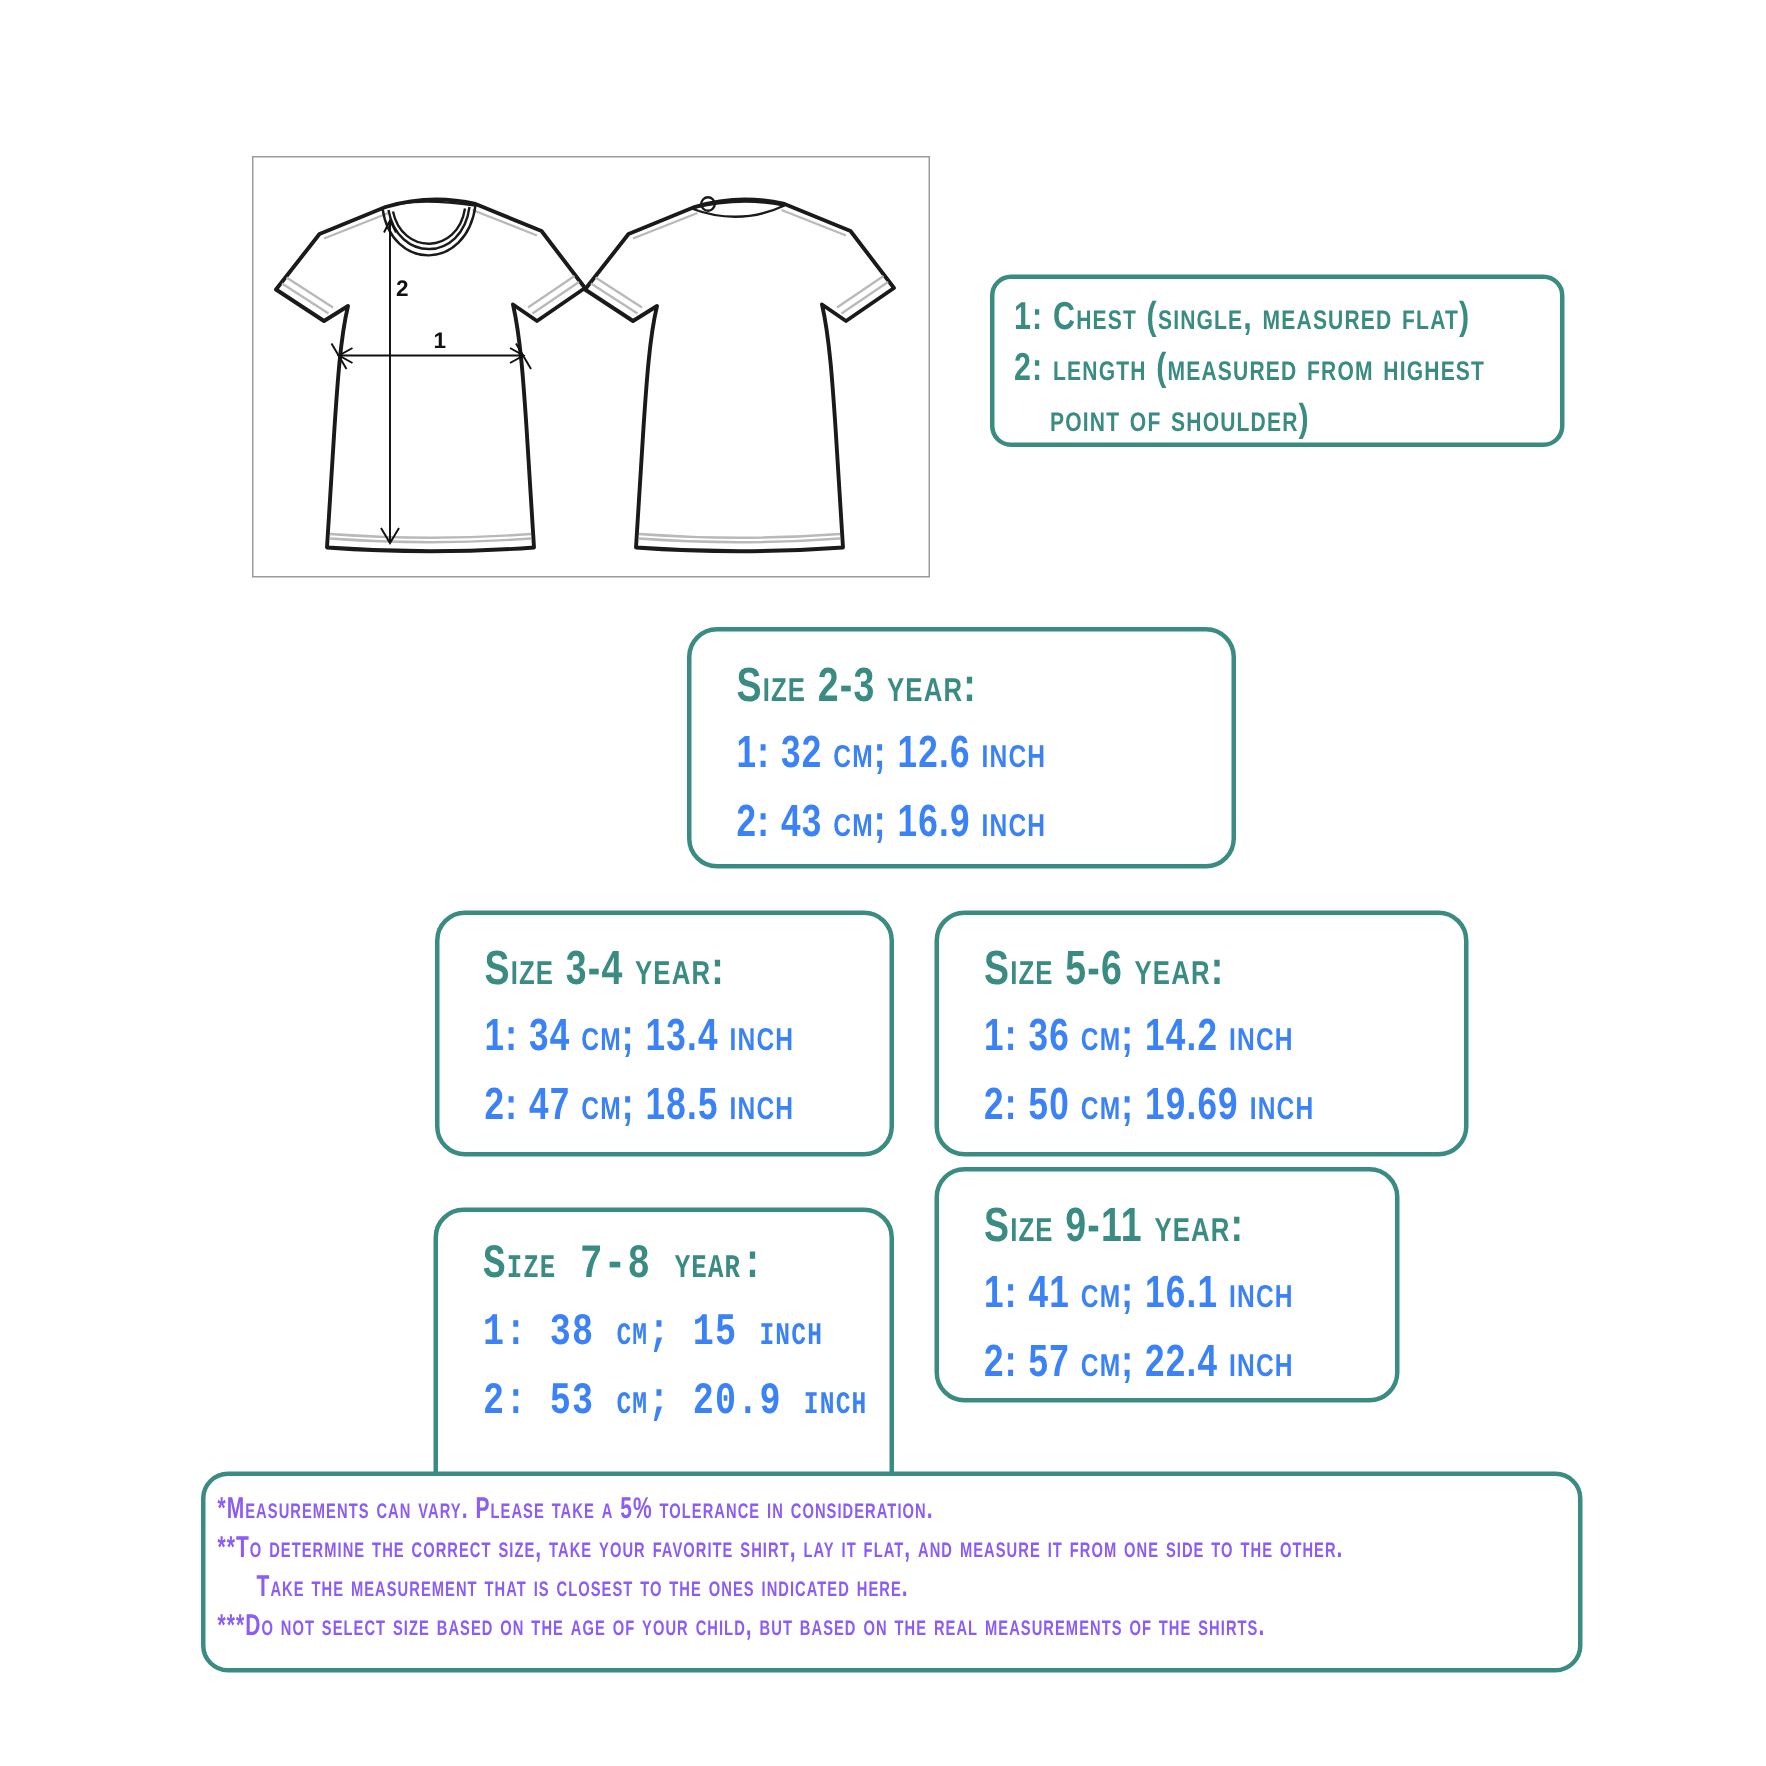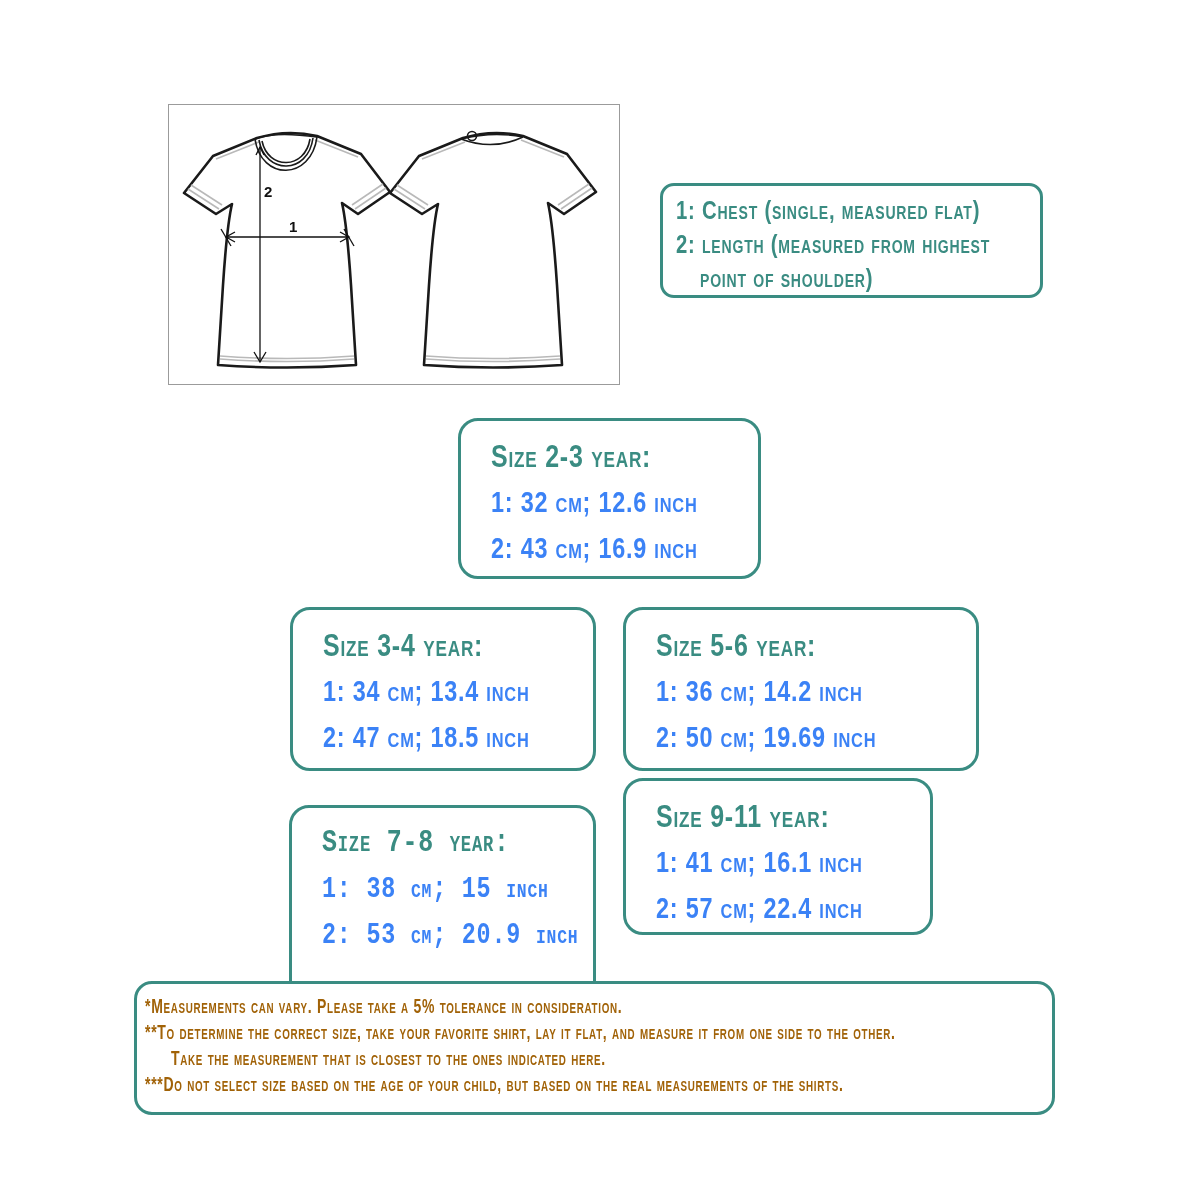--- a/index.html
+++ b/index.html
@@ -61,36 +61,36 @@
   .size-box .title {
     font-size: 32px;
     line-height: 46px;
     color: #3A8C82;
   }
   .size-box .mline {
     font-size: 30px;
     line-height: 46px;
     color: #3b82f6;
   }
-  #box-23  { left: 458px; top: 418px; width: 303px; height: 161px; }
+  #box-23  { left: 458px; top: 418px; width: 366px; height: 161px; }
   #box-34  { left: 290px; top: 607px; width: 306px; height: 164px; }
   #box-56  { left: 623px; top: 607px; width: 356px; height: 164px; }
   #box-78  { left: 289px; top: 805px; width: 307px; height: 200px; font-family: Liberation Mono, monospace; }
   #box-911 { left: 623px; top: 778px; width: 310px; height: 157px; }
 
   .notes-box {
     left: 134px; top: 981px;
     width: 921px; height: 134px;
     border-radius: 18px;
     padding: 9px 0 0 8px;
   }
   .note-line {
     font-size: 20px;
     line-height: 26px;
-    color: #a16207;
+    color: #8b5cf6;
   }
   .note-line .squeeze { transform: scaleX(0.70); }
   .note-line.indent { padding-left: 26px; }
 
   svg .outline { fill: #ffffff; stroke: #1a1a1a; stroke-width: 2.6; stroke-linejoin: round; }
   svg .thin    { fill: none; stroke: #1a1a1a; stroke-width: 1.6; }
   svg .grayln  { fill: none; stroke: #b9b9b9; stroke-width: 1.6; }
   svg .dim     { fill: none; stroke: #111111; stroke-width: 1.3; }
   svg .dimlabel { font-family: "Liberation Sans", sans-serif; font-size: 15px; font-weight: 700; fill: #111111; }
 </style>

